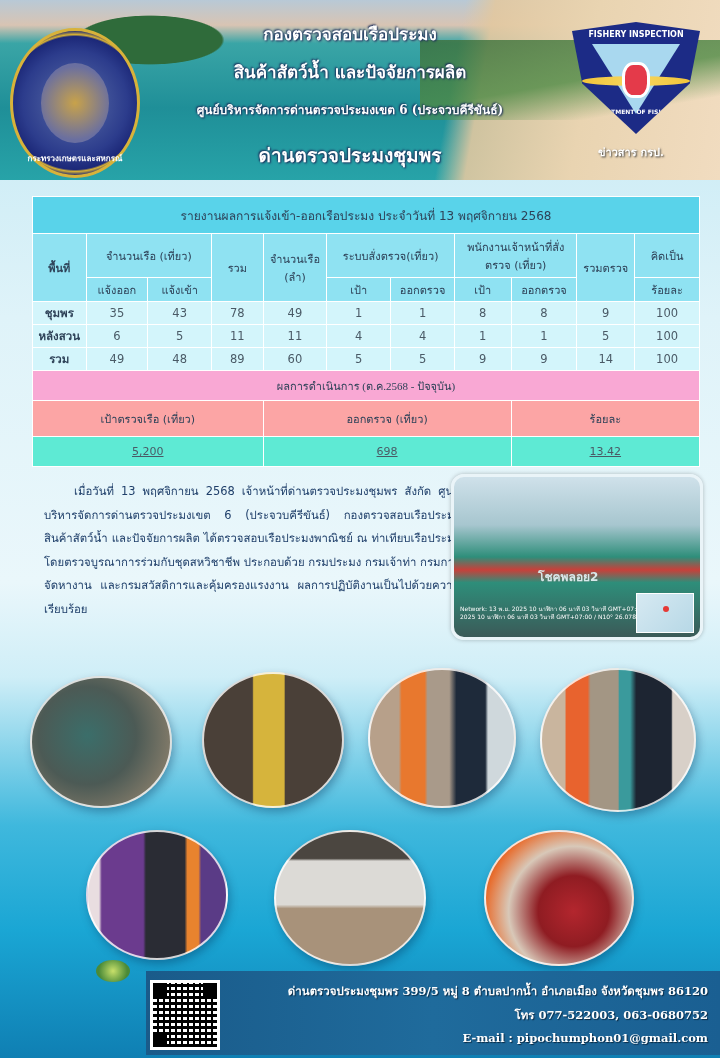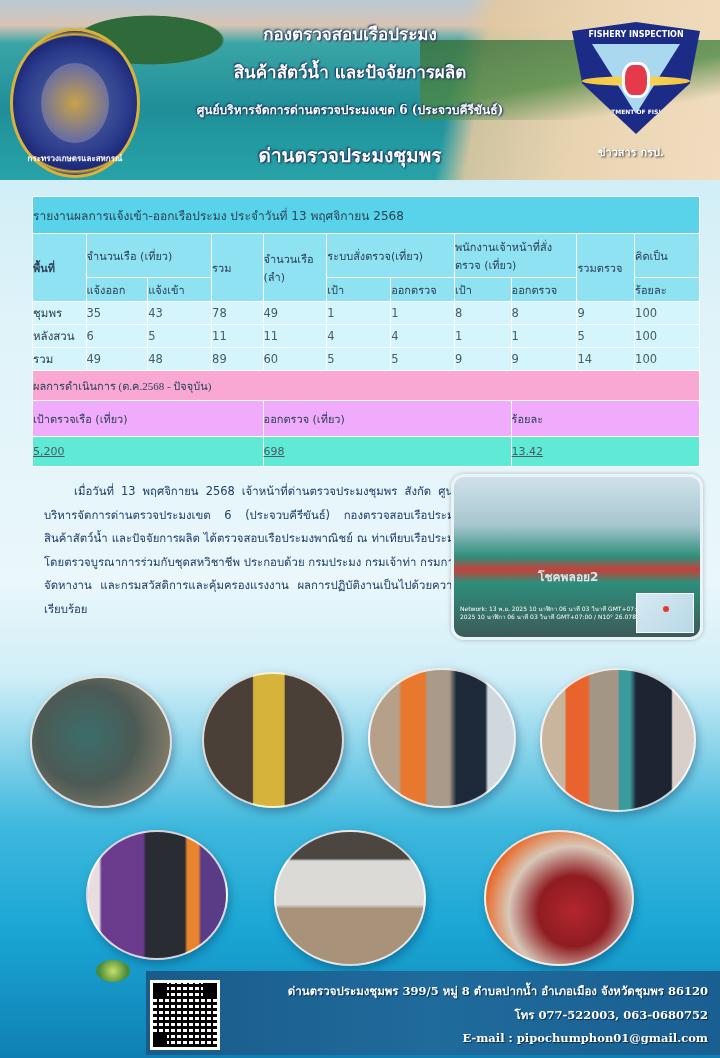--- a/index.html
+++ b/index.html
@@ -75,28 +75,28 @@
   .news-tag {
     position: absolute; left: 598px; top: 143px; color: #fff; font-weight: bold; font-size: 11px;
     font-family: "DejaVu Serif", serif; text-shadow: 1px 1px 2px #333;
   }
   
   .report {
     position: absolute; left: 32px; top: 196px; width: 668px;
     border-collapse: collapse; font-size: 11px; color: #2b3b4a;
   }
   .report td {
-    border: 1px solid #ffffff; text-align: left; padding: 0;
+    border: 1px solid #ffffff; text-align: center; padding: 0;
   }
   .report .title-row td { background: #59d3ea; height: 37px; font-size: 12px; color: #2e4258; }
   .report .hdr td { background: #8fe2f2; color: #2e4258; }
   .report .data td { background: #d3f5fb; height: 23px; font-size: 11.5px; color: #4a5a66; }
-  .report .data td.area { font-weight: normal; color: #2e4258; }
+  .report .data td.area { font-weight: bold; color: #2e4258; }
   .report .sub-title td { background: #f9a8d4; height: 30px; color: #2e4258; font-family: Liberation Serif, serif; }
-  .report .sum-hdr td { background: #f0abfc; height: 36px; color: #2e4258; margin-top: 15px; }
+  .report .sum-hdr td { background: #fca5a5; height: 36px; color: #2e4258; margin-top: 15px; }
   .report .sum-val td { background: #5eead4; height: 30px; color: #4a5a66; text-decoration: underline; }
   
   .story {
     position: absolute; left: 28px; top: 480px; width: 416px;
     font-size: 11.4px; line-height: 23.5px; color: #1f3f6a; text-align: justify; margin-left: 16px;
   }
   .story .indent { display: inline-block; width: 30px; }
   .main-photo {
     position: absolute; left: 451px; top: 474px; width: 252px; height: 166px;
     background: linear-gradient(180deg, #cfe1ea 0%, #a7c6cf 30%, #2e8e7a 50%, #c8403a 58%, #2e8e7a 66%, #3b5a58 100%);

